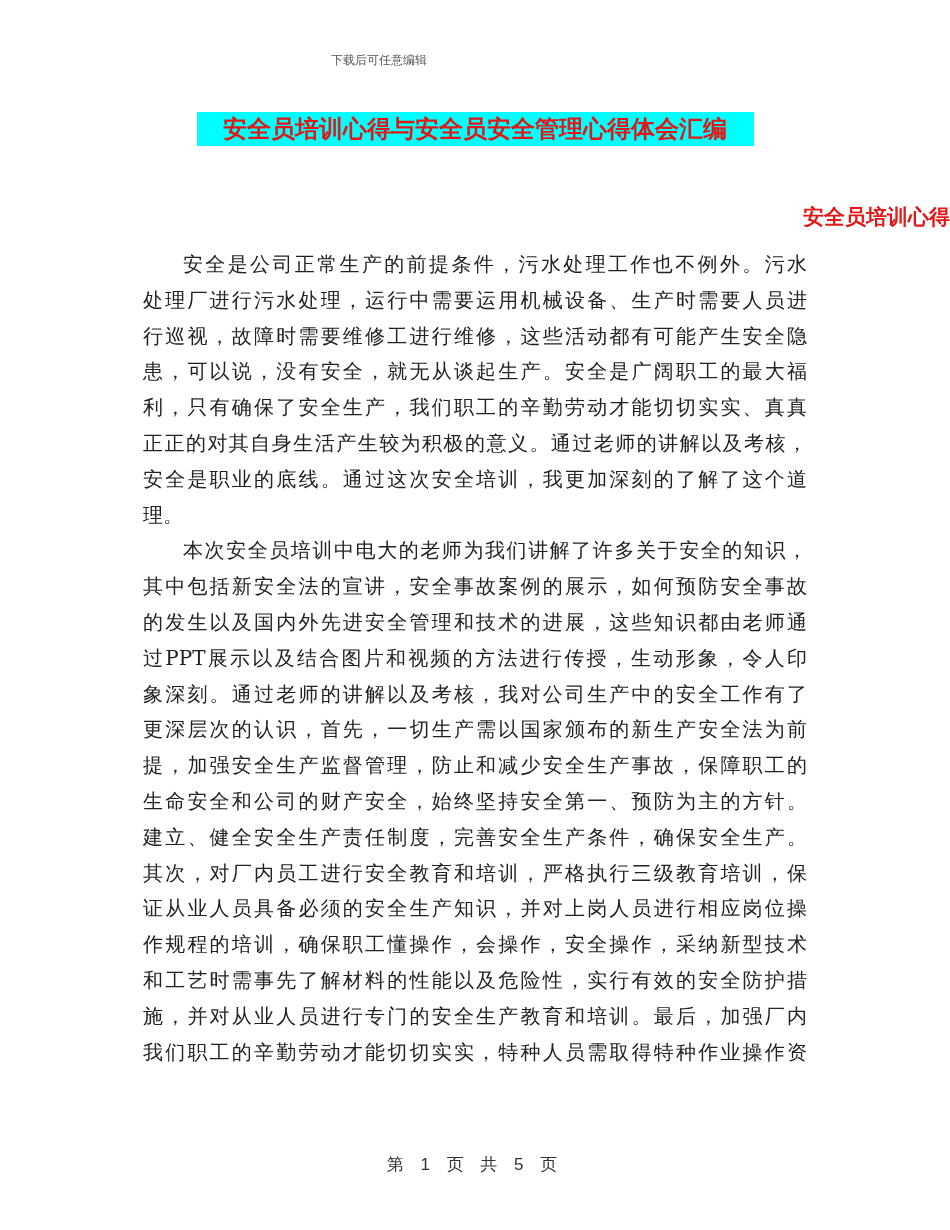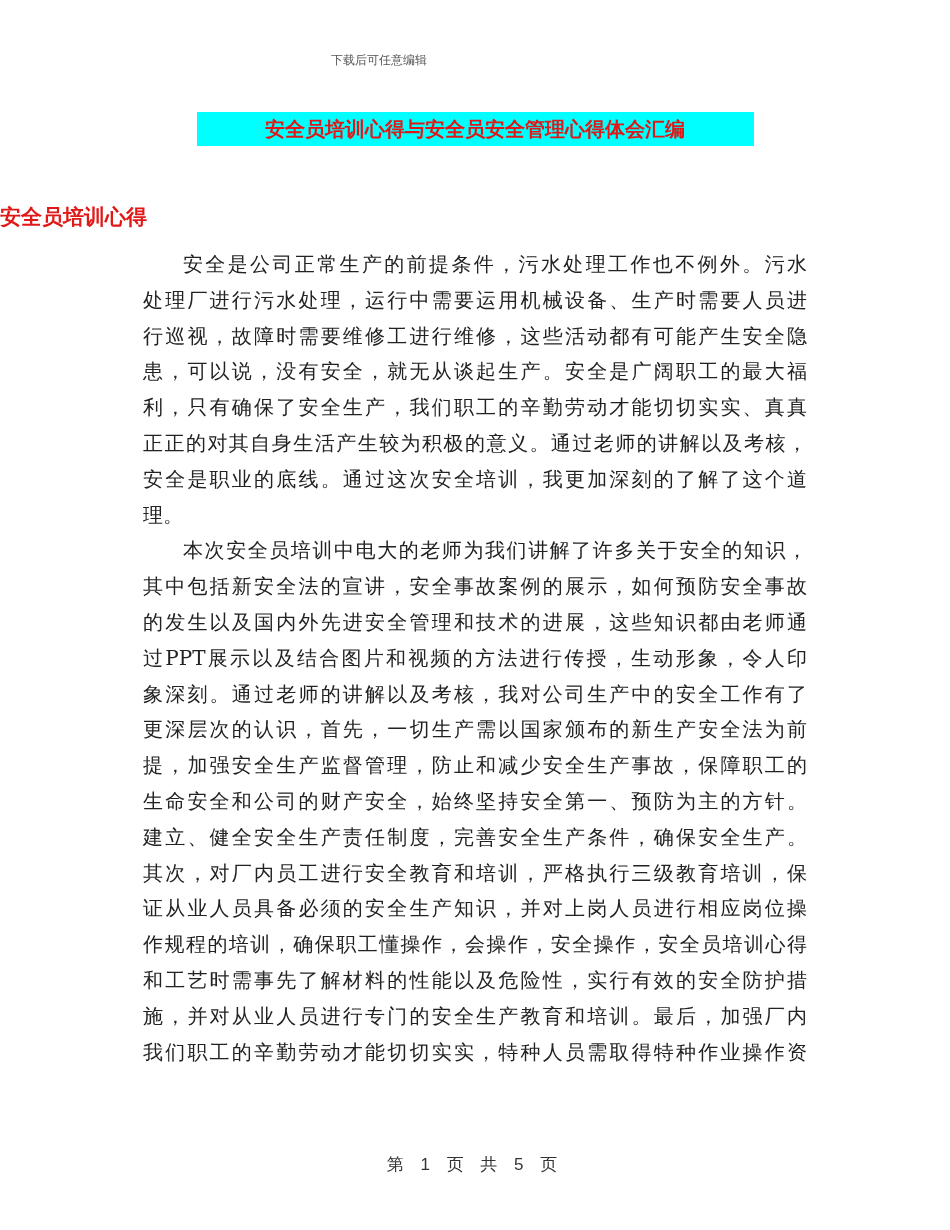--- a/index.html
+++ b/index.html
@@ -30,34 +30,34 @@
     top: 112px;
     left: 0;
     width: 950px;
     text-align: center;
   }
   .doc-title {
     display: inline-block;
     background: #00ffff;
     color: #e01818;
     font-weight: bold;
-    font-size: 20px;
+    font-size: 24px;
     line-height: 34px;
     padding: 0 1px;
     letter-spacing: 0px;
     font-family: "DejaVu Sans", "Liberation Sans", sans-serif;
     width: 555px;
     white-space: nowrap;
   }
   .section-title {
     position: absolute;
     top: 202px;
     left: 0;
     width: 950px;
-    text-align: left;
+    text-align: right;
     color: #e01818;
     font-weight: bold;
     font-size: 21px;
     line-height: 30px;
     font-family: "DejaVu Sans", "Liberation Sans", sans-serif;
   }
   .body-text {
     position: absolute;
     top: 247px;
     left: 143px;
@@ -119,20 +119,20 @@
     <span class="line">其中包括新安全法的宣讲，安全事故案例的展示，如何预防安全事故</span>
     <span class="line">的发生以及国内外先进安全管理和技术的进展，这些知识都由老师通</span>
     <span class="line">过PPT展示以及结合图片和视频的方法进行传授，生动形象，令人印</span>
     <span class="line">象深刻。通过老师的讲解以及考核，我对公司生产中的安全工作有了</span>
     <span class="line">更深层次的认识，首先，一切生产需以国家颁布的新生产安全法为前</span>
     <span class="line">提，加强安全生产监督管理，防止和减少安全生产事故，保障职工的</span>
     <span class="line">生命安全和公司的财产安全，始终坚持安全第一、预防为主的方针。</span>
     <span class="line">建立、健全安全生产责任制度，完善安全生产条件，确保安全生产。</span>
     <span class="line">其次，对厂内员工进行安全教育和培训，严格执行三级教育培训，保</span>
     <span class="line">证从业人员具备必须的安全生产知识，并对上岗人员进行相应岗位操</span>
-    <span class="line">作规程的培训，确保职工懂操作，会操作，安全操作，安全员培训心得</span>
+    <span class="line">作规程的培训，确保职工懂操作，会操作，安全操作，采纳新型技术</span>
     <span class="line">和工艺时需事先了解材料的性能以及危险性，实行有效的安全防护措</span>
     <span class="line">施，并对从业人员进行专门的安全生产教育和培训。最后，加强厂内</span>
     <span class="line">我们职工的辛勤劳动才能切切实实，特种人员需取得特种作业操作资</span>
   </div>
 </div>
 
 <div class="page-footer">第 1 页 共 5 页</div>
 
 </body></html>

